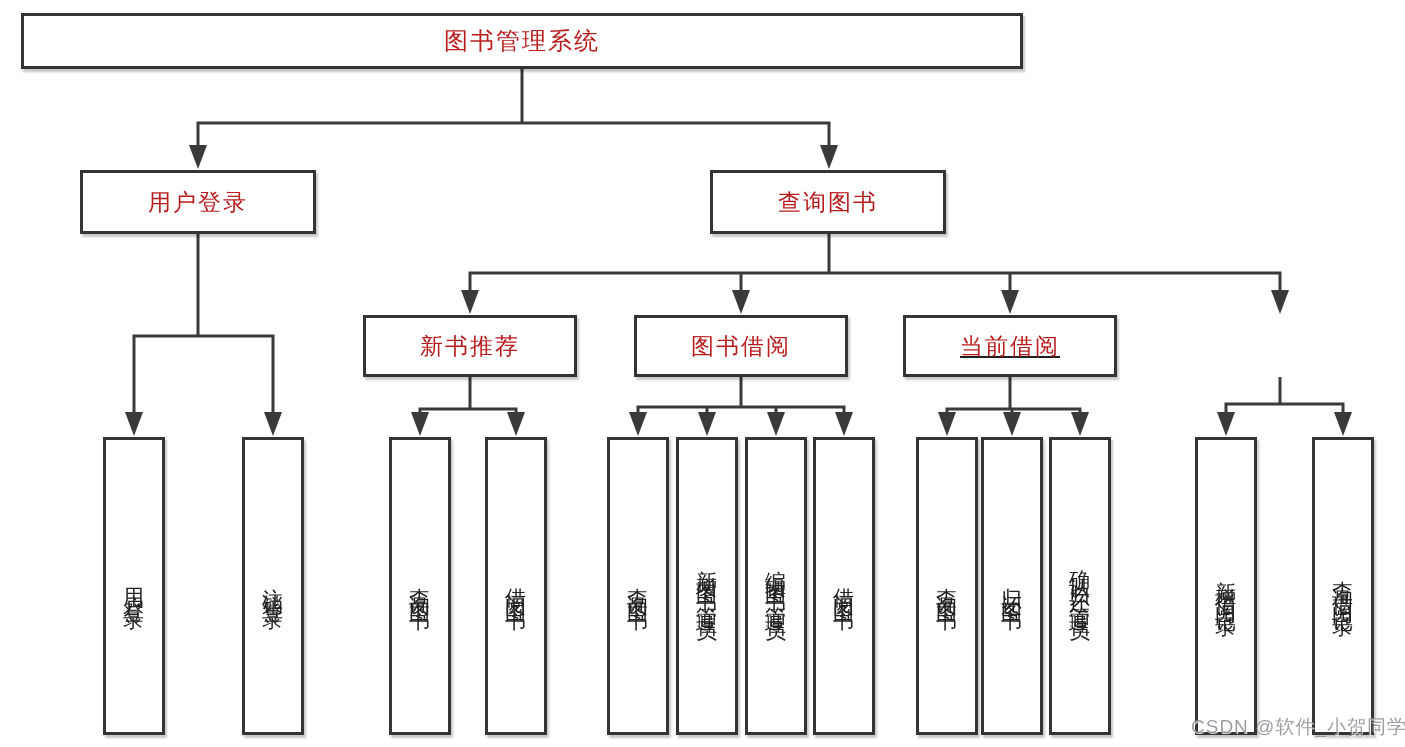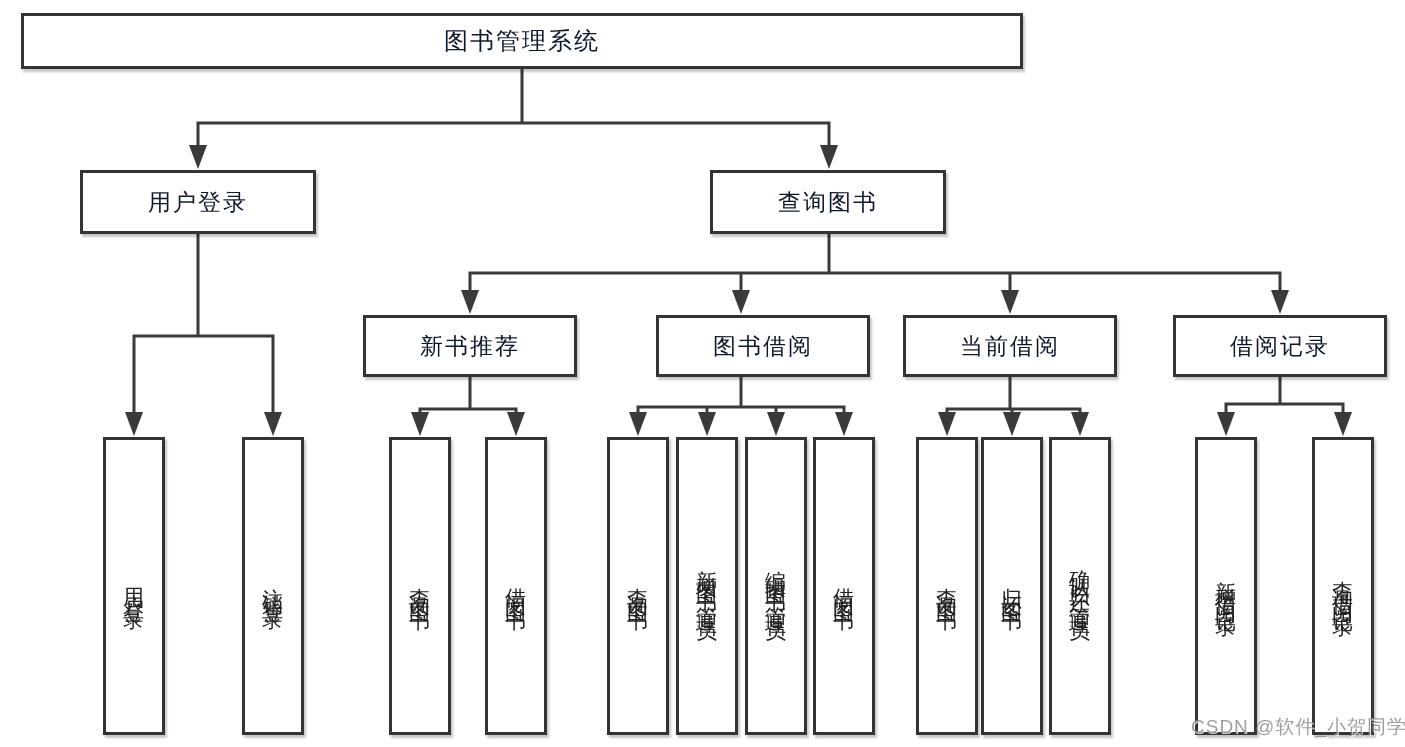--- a/index.html
+++ b/index.html
@@ -18,21 +18,21 @@
     border:3px solid #343434;
     box-shadow:2px 3px 2px rgba(0,0,0,0.22);
     display:flex;align-items:center;justify-content:center;
     z-index:2;
     box-sizing:content-box;
   }
   .hbox span{
     font-size:23px;
     letter-spacing:2px;
     white-space:nowrap;
-    color:#0f172a;
+    color:#b91c1c;
   }
   .root span{font-size:24px;}
   .leaf{
     width:56px;height:292px;
   }
   .leaf span{
     writing-mode:vertical-rl;
     text-orientation:mixed;
     font-size:21px;
     letter-spacing:0.35em;
@@ -121,28 +121,25 @@
   <div class="node hbox" style="left:80px;top:170px;width:230px;height:58px;">
     <span>用户登录</span>
   </div>
   <div class="node hbox" style="left:710px;top:170px;width:230px;height:58px;">
     <span>查询图书</span>
   </div>
 
   <div class="node hbox" style="left:363px;top:315px;width:208px;height:56px;font-family:Liberation Serif, serif;">
     <span>新书推荐</span>
   </div>
-  <div class="node hbox" style="left:656px;top:315px;width:208px;height:56px;">
+  <div class="node hbox" style="left:634px;top:315px;width:208px;height:56px;">
     <span>图书借阅</span>
   </div>
-  <div class="node hbox" style="left:903px;top:315px;width:208px;height:56px;">
+  <div class="node hbox" style="left:903px;top:315px;width:208px;height:56px;text-decoration:underline;">
     <span>当前借阅</span>
-  </div>
-  <div class="node hbox" style="left:1173px;top:315px;width:208px;height:56px;">
-    <span>借阅记录</span>
   </div>
 
   <div class="node leaf" style="left:103px;top:437px;">
     <span>用户登录</span>
   </div>
   <div class="node leaf" style="left:242px;top:437px;">
     <span>注销登录</span>
   </div>
 
   <div class="node leaf" style="left:389px;top:437px;">

